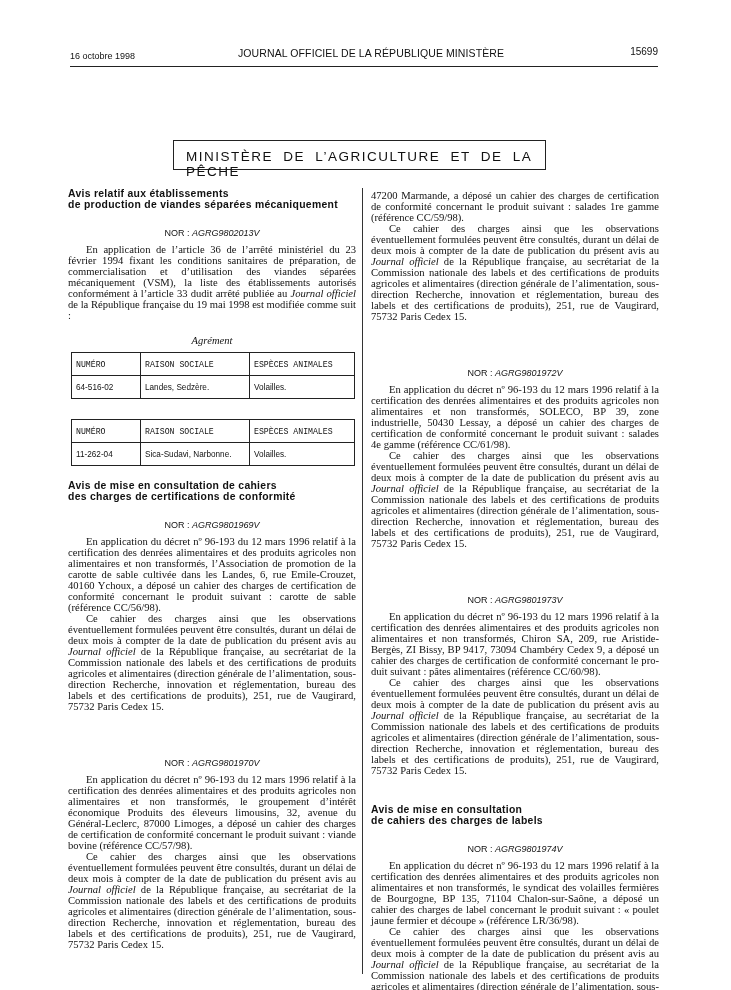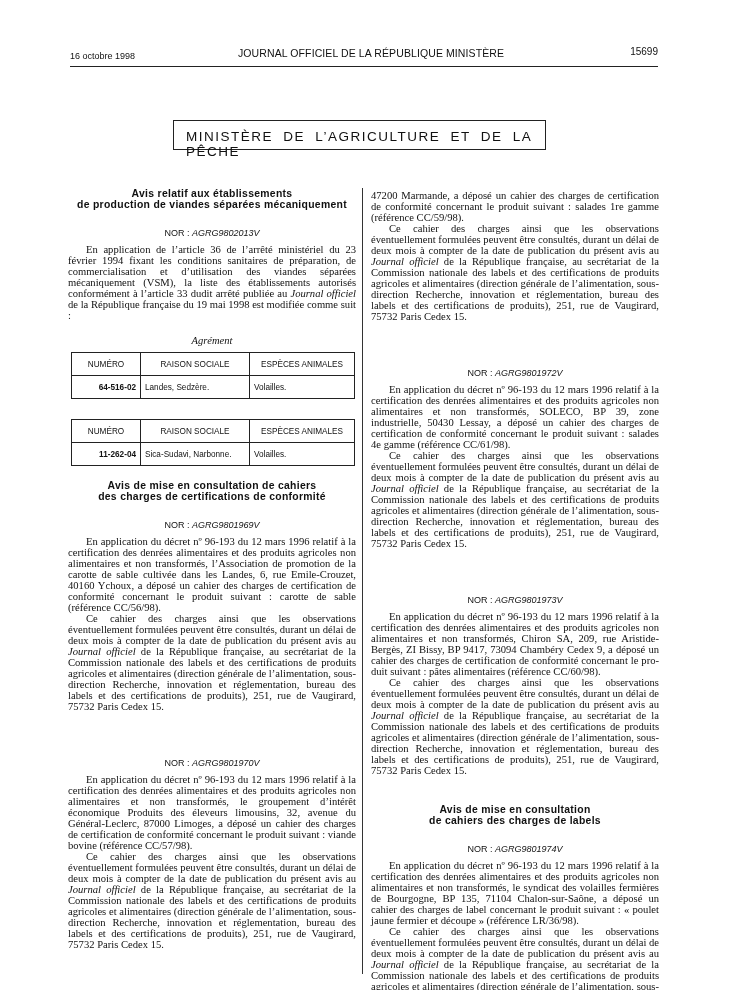--- a/index.html
+++ b/index.html
@@ -5,39 +5,39 @@
   html, body { margin:0; padding:0; background:#ffffff; }
   body { width:731px; height:990px; position:relative; overflow:hidden; color:#111; }
   .serif { font-family:"Liberation Serif", "DejaVu Serif", serif; }
   .sans { font-family:"Liberation Sans", "DejaVu Sans", sans-serif; }
 
   .running-head { position:absolute; left:70px; top:46px; width:588px; height:20px; border-bottom:1px solid #222; }
   .rh-date { position:absolute; left:0; top:5px; font-size:9px; }
   .rh-title { position:absolute; left:168px; top:1px; font-size:10.5px; letter-spacing:0.1px; }
   .rh-page { position:absolute; right:0; top:0; font-size:10px; }
 
-  .ministry-box { position:absolute; left:173px; top:120px; width:373px; height:30px; border:1px solid #222; box-sizing:border-box; }
+  .ministry-box { position:absolute; left:173px; top:140px; width:373px; height:30px; border:1px solid #222; box-sizing:border-box; }
   .ministry-box span { position:absolute; left:12px; top:8px; font-size:13.5px; letter-spacing:1.5px; word-spacing:5px; }
 
   .col { position:absolute; top:188px; }
   .col-left { left:68px; width:288px; }
   .col-right { left:371px; width:288px; top:190px; }
   .divider { position:absolute; left:362px; top:188px; width:1px; height:786px; background:#333; }
 
-  .art-title { text-align:center; font-weight:bold; font-size:10.4px; line-height:11px; letter-spacing:0.3px; margin:0; }
+  .art-title { font-weight:bold; font-size:10.4px; line-height:11px; letter-spacing:0.3px; margin:0; }
   .nor { text-align:center; font-size:9px; margin:18px 0 6px 0; }
   .nor i { font-style:italic; }
   p.body { margin:0; font-size:10.6px; line-height:11px; text-align:justify; text-indent:18px; hyphens:manual; }
   p.body.cont { text-indent:0; }
   .subhead { text-align:center; font-style:italic; font-size:10.5px; margin:0; }
 
   table.est { border-collapse:collapse; width:284px; margin:0 0 0 3px; }
   table.est td, table.est th { border:1.5px solid #222; font-family:"Liberation Sans", "DejaVu Sans", sans-serif; font-size:8.2px; font-weight:normal; height:22px; padding:0 4px; }
-  table.est th { text-align:center; }
-  table.est td.num { text-align:right; width:60px;font-weight:bold; }
+  table.est th { text-align:left;font-family:Liberation Mono, monospace; }
+  table.est td.num { text-align:left; width:60px; }
   table.est td.rs { width:100px; }
   .gap-s { height:6px; }
   .gap-m { height:14px; }
   .gap-l { height:28px; }
 </style>
 </head>
 <body>
 
 <div class="running-head">
   <span class="rh-date sans">16 octobre 1998</span>

